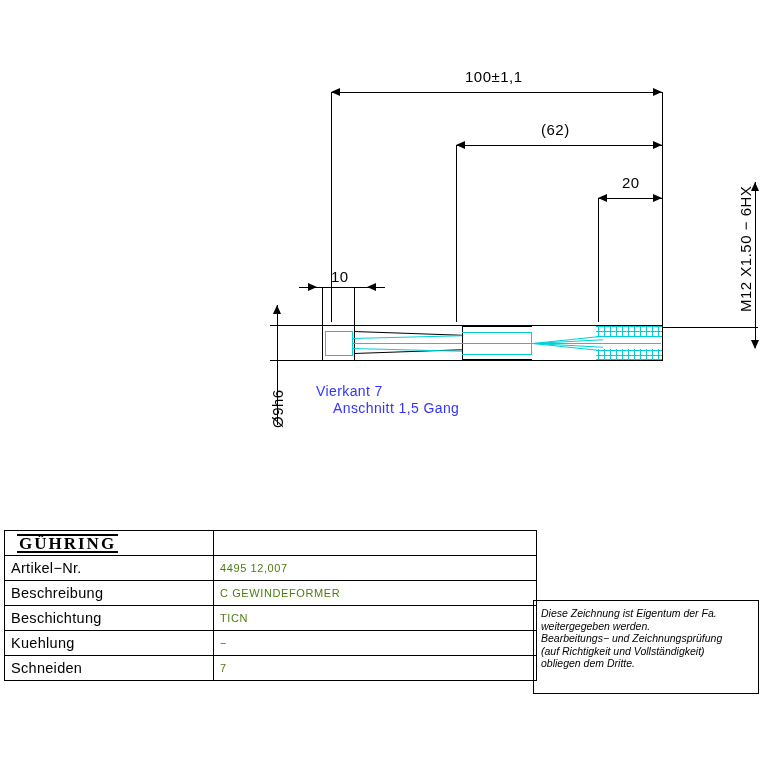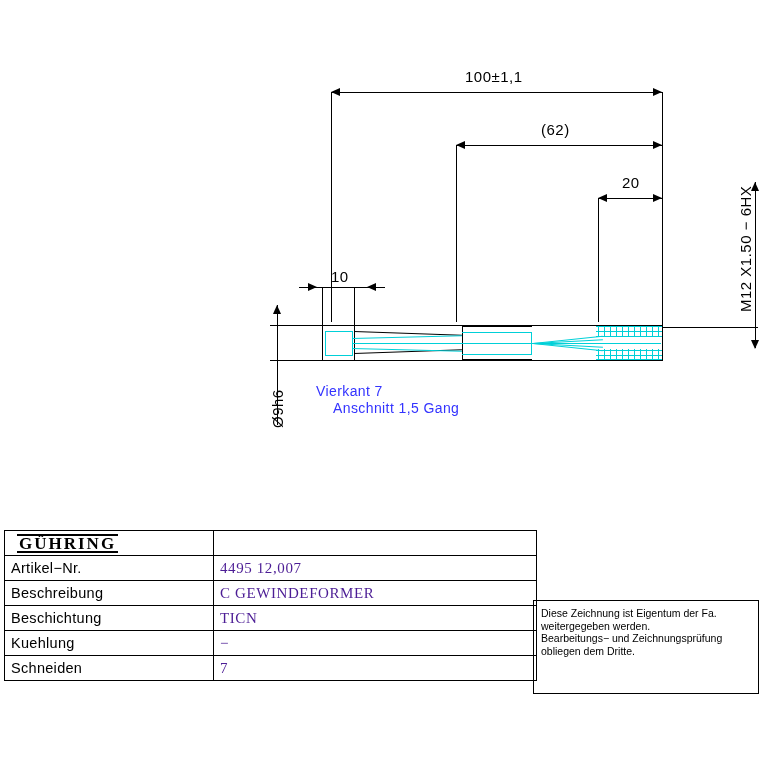--- a/index.html
+++ b/index.html
@@ -87,24 +87,23 @@
     padding: 1px 6px;
     vertical-align: middle;
   }
   #infotable td.label {
     width: 190px;
     color: #000;
     font-size: 14.5px;
     letter-spacing: 0.3px;
   }
   #infotable td.value {
-    color: #4c1d95;
-    font-size: 15px;
+    color: #4d7c0f;
+    font-size: 11px;
     letter-spacing: 0.6px;
-    font-family: Liberation Serif, serif;
   }
   .logo-cell {
     text-align: left;
     padding-left: 12px !important;
   }
   .logo {
     font-family: "Liberation Serif", serif;
     font-weight: bold;
     font-size: 17px;
     letter-spacing: 2px;
@@ -122,21 +121,21 @@
     width: 226px;
     height: 94px;
     border: 1px solid #000;
     box-sizing: border-box;
     padding: 6px 7px;
     font-family: "Liberation Sans", sans-serif;
     font-size: 10.5px;
     line-height: 12.5px;
     color: #000;
   }
-  #notice div { white-space: nowrap; }
+  #notice div { white-space: nowrap; font-style: italic; }
 
   
   .threadgrp { position: absolute; }
   .tline { position: absolute; background: #00d0d8; width: 1px; }
 </style>
 </head>
 <body>
 
 <div id="page">
 
@@ -276,16 +275,17 @@
       <td class="label">Schneiden</td>
       <td class="value">7</td>
     </tr>
   </tbody>
     </table>
 
   <div id="notice">
     <div>Diese  Zeichnung  ist  Eigentum  der  Fa.</div>
     <div>weitergegeben  werden.</div>
     <div>Bearbeitungs−  und  Zeichnungsprüfung</div>
+    <div>(auf  Richtigkeit  und  Vollständigkeit)</div>
     <div>obliegen  dem  Dritte.</div>
   </div>
 
 </div>
 
 </body></html>

